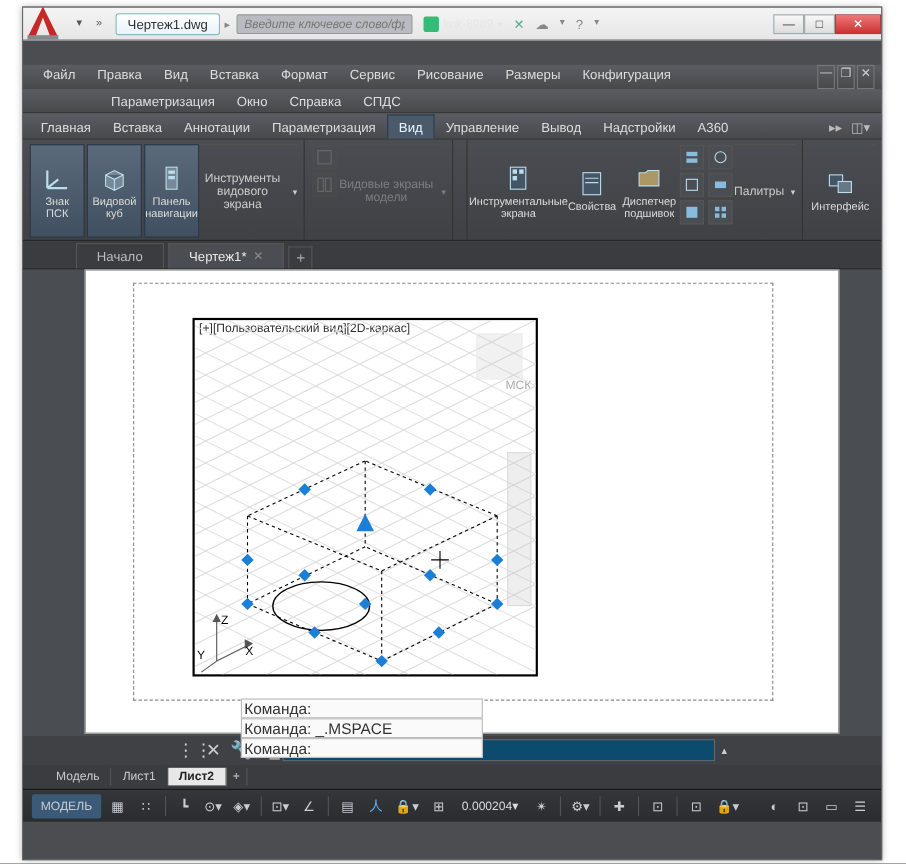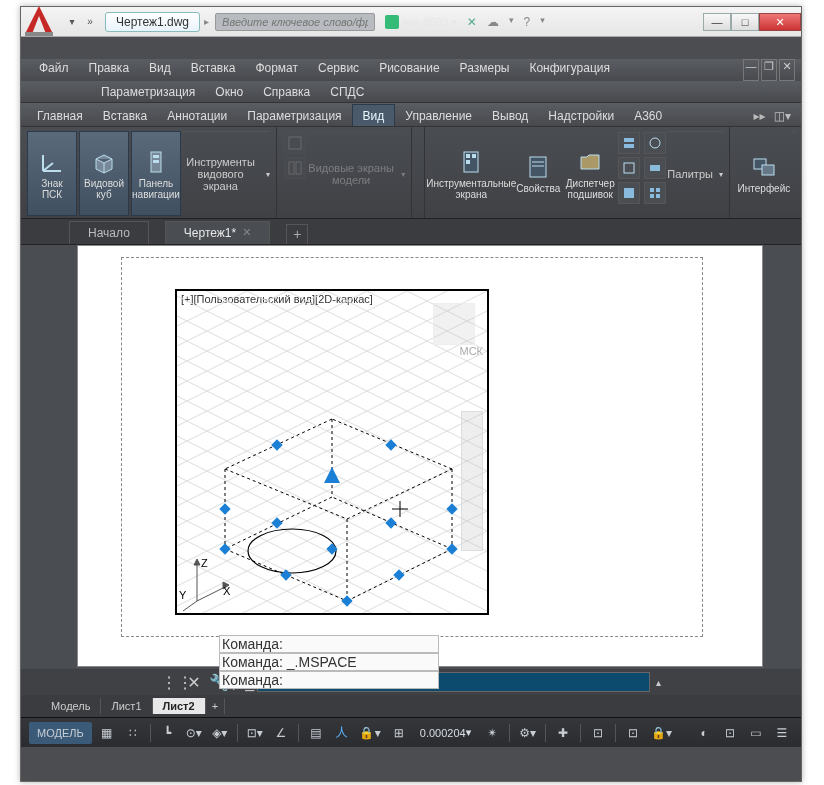--- a/index.html
+++ b/index.html
@@ -42,21 +42,21 @@
 .panel .lbl { font-size:11px; color:#ccc; text-align:center; padding:2px 0; display:flex; align-items:center; justify-content:center; gap:4px; border-top:1px solid #555;}
 .bigbtn { width:50px; display:flex; flex-direction:column; align-items:center; justify-content:center; color:#ddd; font-size:10px; line-height:11px; text-align:center; padding:2px; border:1px solid transparent;}
 .bigbtn.active { background:linear-gradient(#5a6a7a,#405060); border:1px solid #2a3a4a;}
 .bigbtn .bi { width:28px; height:28px; margin-bottom:2px; display:flex; align-items:center; justify-content:center;}
 .smbtn { width:22px; height:22px; border:1px solid #555; background:#4a4d52; margin:1px; display:flex;align-items:center;justify-content:center;}
 .disabled { opacity:.4; }
 .arrow-down::after { content:"▾"; font-size:8px; margin-left:2px; color:#ccc;}
 
 
 .doctabs { height:26px; background:#3a3c40; display:flex; align-items:flex-end; padding-left:48px; border-bottom:1px solid #222;}
-.dtab { padding:4px 18px; font-size:12px; color:#bbb; border:1px solid #555; border-bottom:none; background:#3a3c40; margin-right:16px; display:flex; align-items:flex-start; gap:6px;}
+.dtab { padding:4px 18px; font-size:12px; color:#bbb; border:1px solid #555; border-bottom:none; background:#3a3c40; margin-right:4px; display:flex; align-items:flex-start; gap:6px;}
 .dtab.active { background:#4a4d52; color:#e8e8e8;}
 .dtab .x { font-size:11px; color:#888;}
 .addtab { width:22px; height:20px; border:1px solid #555; border-bottom:none; background:#3a3c40; color:#aaa; text-align:center; font-size:14px; line-height:18px;}
 
 
 .canvas-wrap { position:relative; background:#4a4d52; height:424px; }
 .paper { position:absolute; left:56px; top:0; width:686px; height:422px; background:#fff; border:1px solid #888;}
 .layout-border { position:absolute; left:100px; top:12px; width:582px; height:380px; border:1px dashed #888;}
 .viewport { position:absolute; left:154px; top:44px; width:314px; height:326px; border:2px solid #000; overflow:hidden; background:#fff;}
 .vplabel { position:absolute; left:4px; top:2px; font-size:11px; color:#333;}

